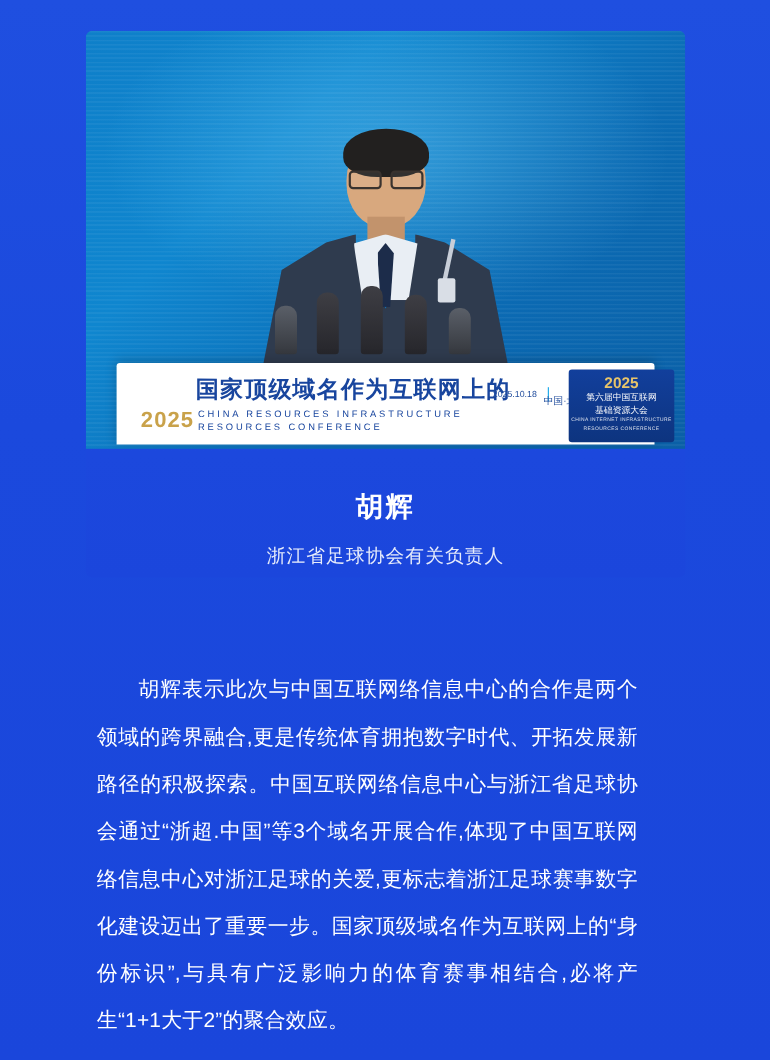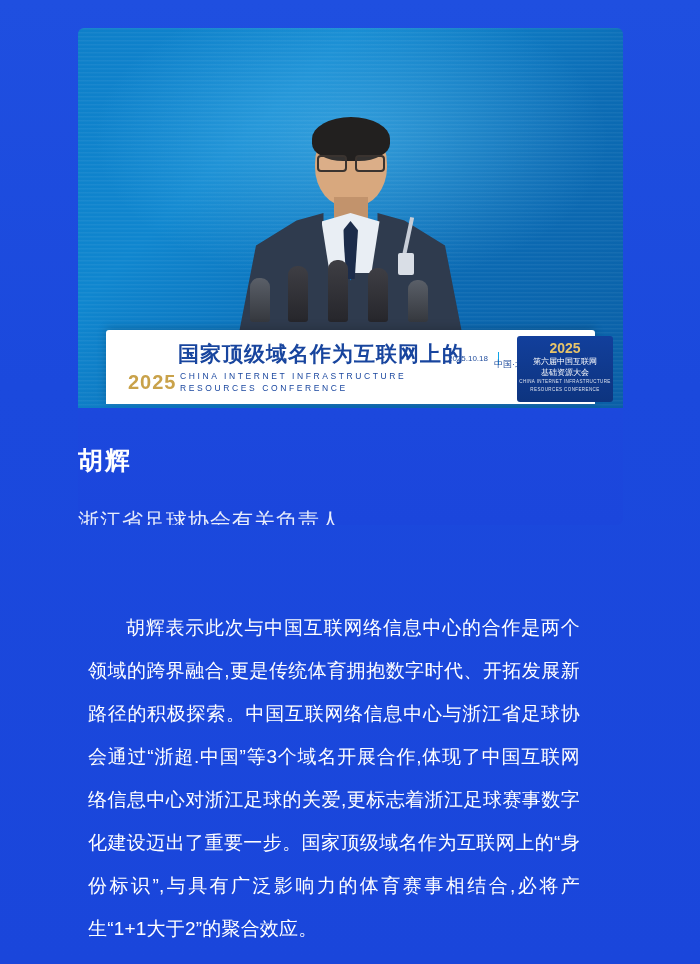--- a/index.html
+++ b/index.html
@@ -265,31 +265,32 @@
   }
   .corner-badge .cb-l1 { font-size: 8px; line-height: 11px; text-align: center; }
   .corner-badge .cb-l2 { font-size: 8px; line-height: 11px; }
   .corner-badge .cb-en { font-size: 4.5px; line-height: 8px; letter-spacing: .4px; opacity: .85; }
 
   .card-caption {
     position: absolute;
     left: 0; right: 0;
     top: 380px;
     height: 117px;
+    text-align: center;
     color: #ffffff;
   }
   .card-caption .name {
     margin-top: 36px;
     font-size: 25px;
     font-weight: bold;
     letter-spacing: 2px;
   }
   .card-caption .role {
-    margin-top: 30px;
-    font-size: 21px;
+    margin-top: 17px;
+    font-size: 17px;
     color: #e7ecfb;
     letter-spacing: 1px;
   }
 
   
   .body-text {
     position: absolute;
     left: 88px;
     top: 606px;
     width: 492px;
@@ -334,21 +335,21 @@
         <div class="mic m3"></div>
         <div class="mic m4"></div>
         <div class="mic m5"></div>
       </div>
 
       <div class="podium">
         <div class="podium-inner">
           <div class="year-left">2025</div>
           <div class="title-cn">国家顶级域名作为互联网上的</div>
           <div class="title-en">
-            <span>CHINA INTERNET INFRASTRUCTURE</span><br>
+            <span>CHINA RESOURCES INFRASTRUCTURE</span><br>
             <span>RESOURCES CONFERENCE</span>
           </div>
           <div class="meta">2025.10.18</div>
           <div class="place">中国·北京</div>
         </div>
       </div>
 
       <div class="corner-badge">
         <div class="cb-year">2025</div>
         <div class="cb-l1">第六届中国互联网</div>

